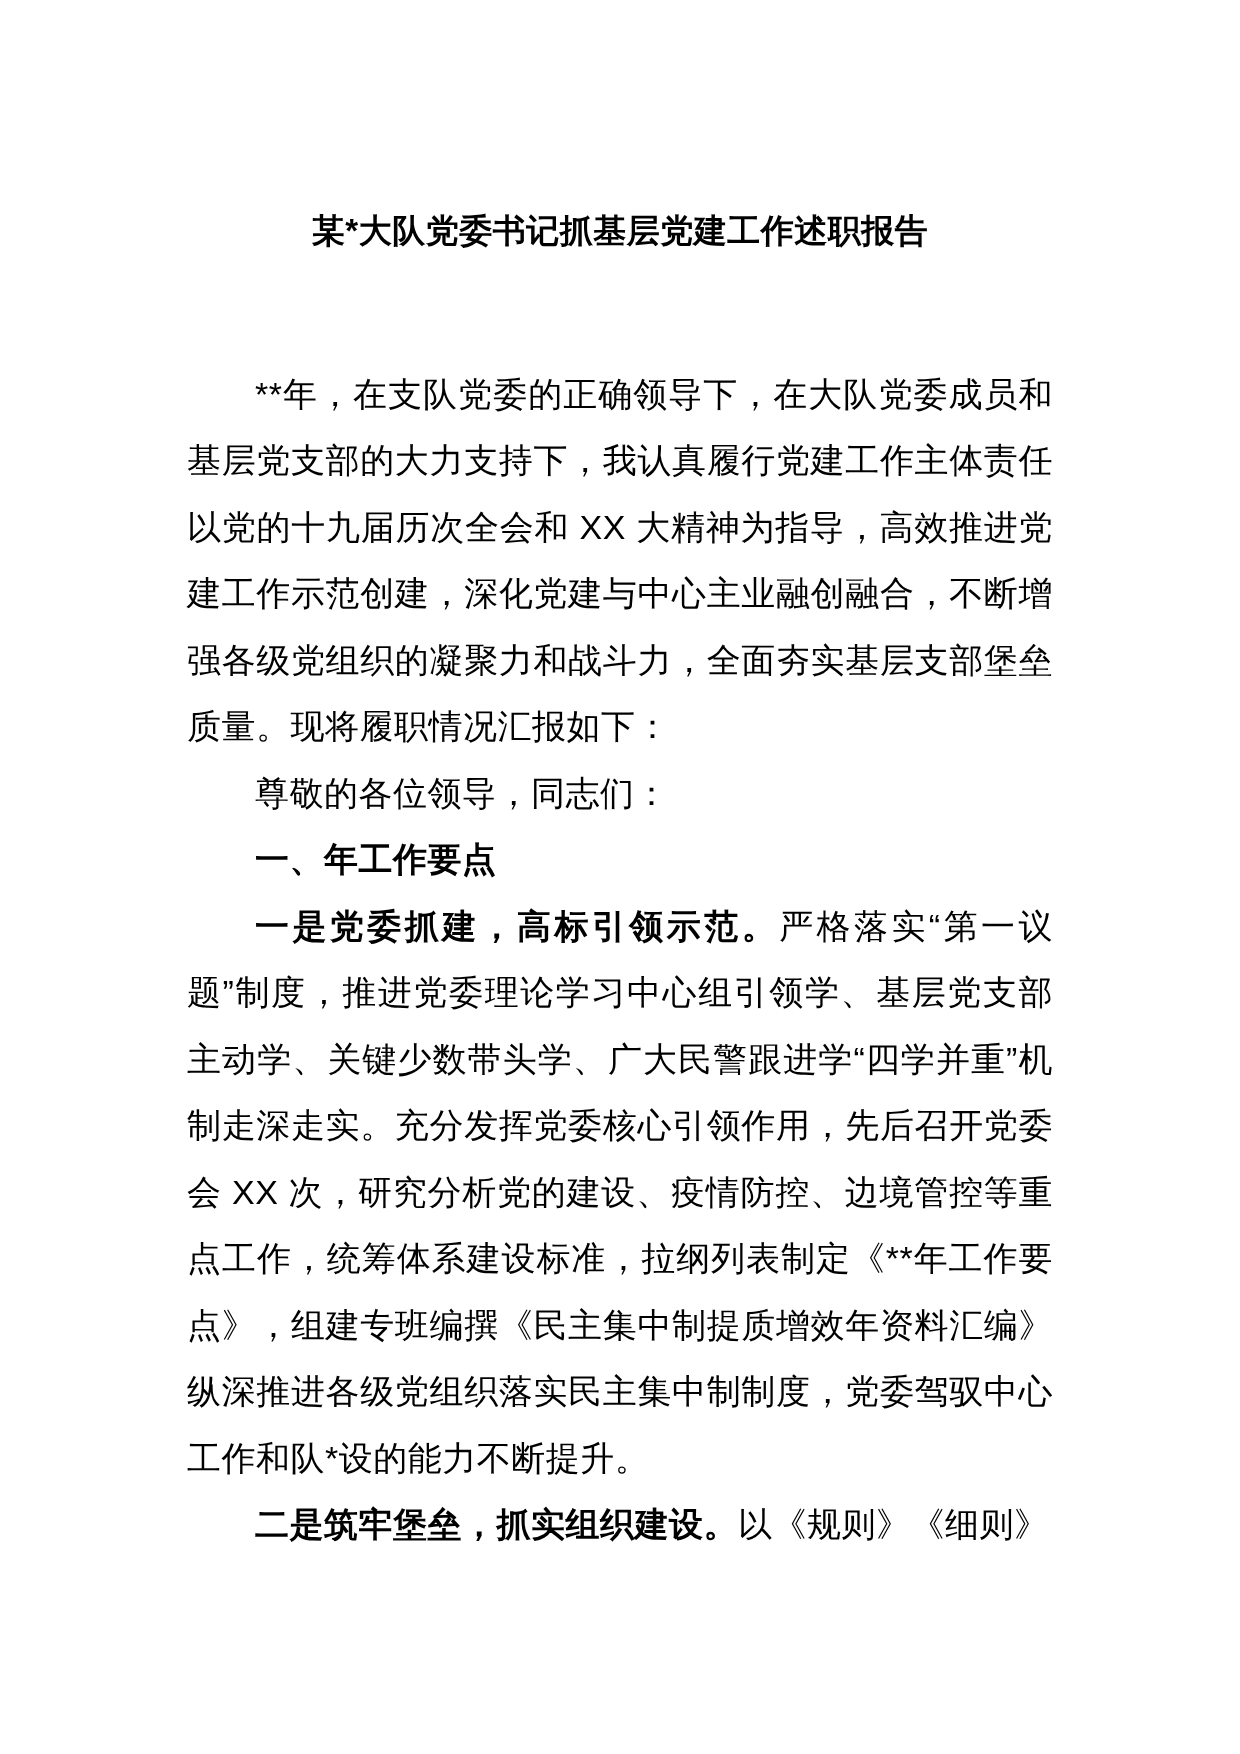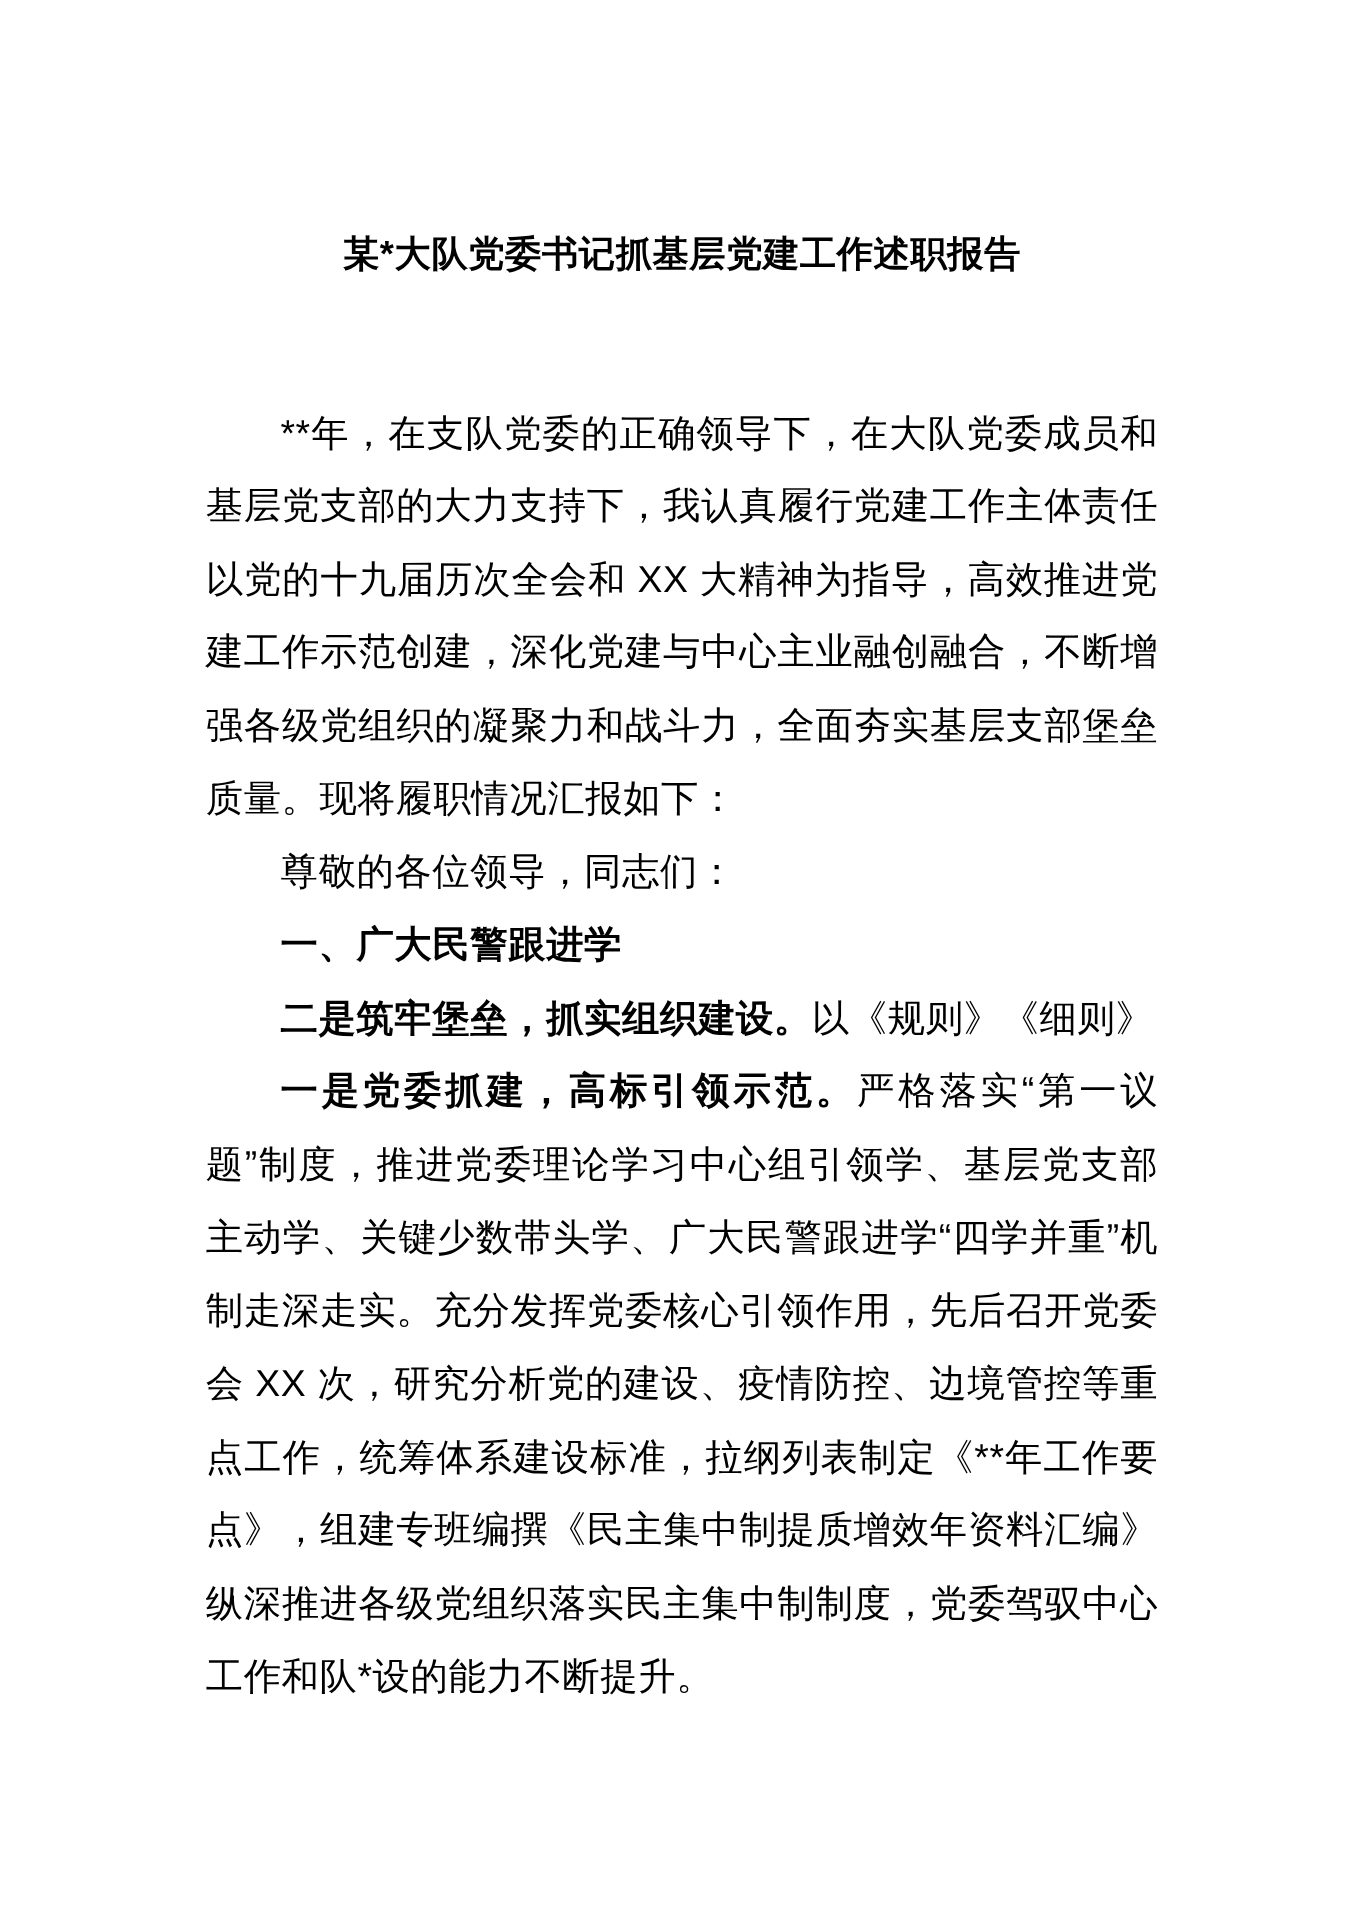--- a/index.html
+++ b/index.html
@@ -50,19 +50,19 @@
 <body>
 
 <div class="page">
 
   <h1 class="doc-title">某*大队党委书记抓基层党建工作述职报告</h1>
 
   <p class="para">**年，在支队党委的正确领导下，在大队党委成员和基层党支部的大力支持下，我认真履行党建工作主体责任以党的十九届历次全会和 XX 大精神为指导，高效推进党建工作示范创建，深化党建与中心主业融创融合，不断增强各级党组织的凝聚力和战斗力，全面夯实基层支部堡垒质量。现将履职情况汇报如下：</p>
 
   <p class="para">尊敬的各位领导，同志们：</p>
 
-  <h2 class="para bold-heading">一、广大民警跟进学</h2>
+  <h2 class="para bold-heading">一、年工作要点</h2>
+
+  <p class="para"><span class="lead">一是党委抓建，高标引领示范。</span><span>严格落实“第一议题”制度，推进党委理论学习中心组引领学、基层党支部主动学、关键少数带头学、广大民警跟进学“四学并重”机制走深走实。充分发挥党委核心引领作用，先后召开党委会 XX 次，研究分析党的建设、疫情防控、边境管控等重点工作，统筹体系建设标准，拉纲列表制定《**年工作要点》，组建专班编撰《民主集中制提质增效年资料汇编》纵深推进各级党组织落实民主集中制制度，党委驾驭中心工作和队*设的能力不断提升。</span></p>
 
   <p class="para"><span class="lead">二是筑牢堡垒，抓实组织建设。</span><span>以《规则》《细则》</span></p>
-
-  <p class="para"><span class="lead">一是党委抓建，高标引领示范。</span><span>严格落实“第一议题”制度，推进党委理论学习中心组引领学、基层党支部主动学、关键少数带头学、广大民警跟进学“四学并重”机制走深走实。充分发挥党委核心引领作用，先后召开党委会 XX 次，研究分析党的建设、疫情防控、边境管控等重点工作，统筹体系建设标准，拉纲列表制定《**年工作要点》，组建专班编撰《民主集中制提质增效年资料汇编》纵深推进各级党组织落实民主集中制制度，党委驾驭中心工作和队*设的能力不断提升。</span></p>
 
 </div>
 
 </body></html>

